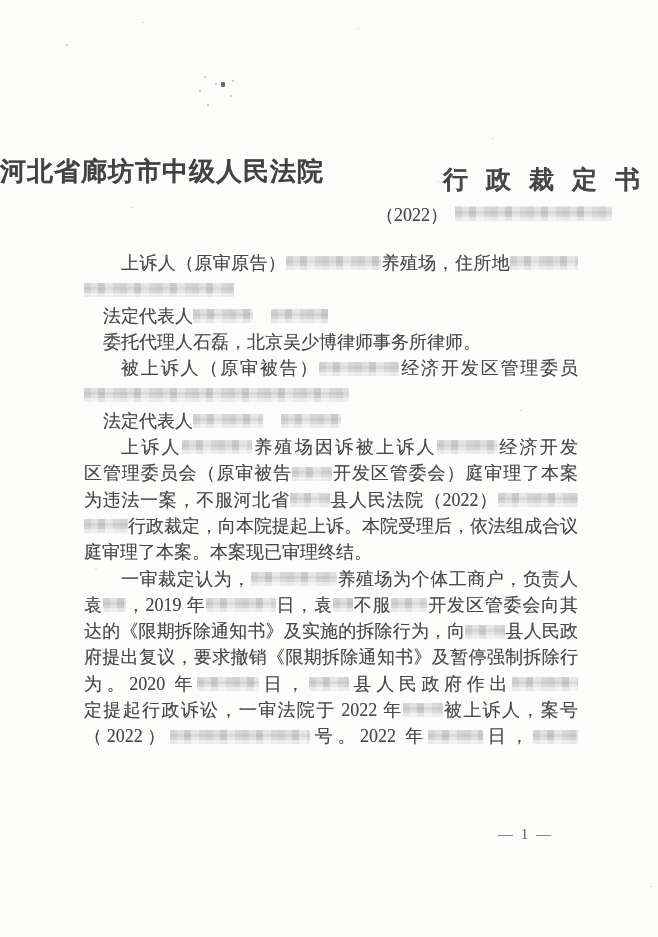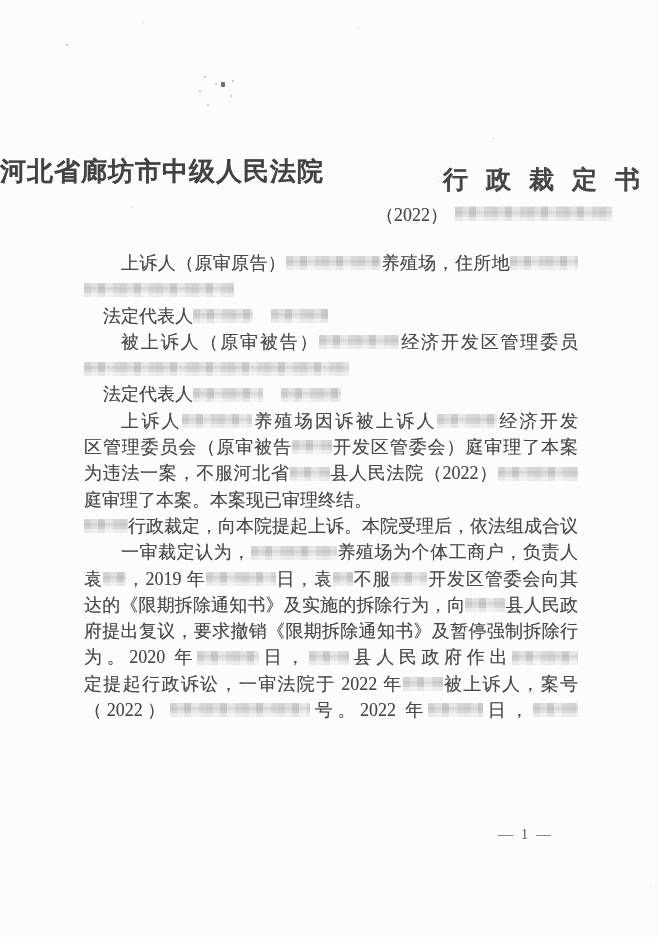--- a/index.html
+++ b/index.html
@@ -87,28 +87,29 @@
 
   <div class="caseline">
     <span>（2022）</span>
     <span class="redact case-redact"></span>
   </div>
 
   <div class="docbody">
       <div class="line justify ind2"><span>上诉人（原审原告）</span><span class="redact" style="width: 95px;"></span><span>养殖场，住所地</span><span class="redact" style="width: 68px;"></span></div>
       <div class="line"><span class="redact" style="width: 150px;"></span></div>
       <div class="line ind1"><span>法定代表人</span><span class="redact" style="width: 60px;"></span><span>　</span><span class="redact" style="width: 57px;"></span></div>
+      <div class="line ind1"><span>委托代理人石磊，北京吴少博律师事务所律师。</span></div>
       <div class="line justify ind2"><span>被上诉人（原审被告）</span><span class="redact" style="width: 80px;"></span><span>经济开发区管理委员会，</span></div>
       <div class="line"><span class="redact" style="width: 265px;"></span></div>
       <div class="line ind1"><span>法定代表人</span><span class="redact" style="width: 70px;"></span><span>　</span><span class="redact" style="width: 60px;"></span></div>
       <div class="line justify ind2"><span>上诉人</span><span class="redact" style="width: 70px;"></span><span>养殖场因诉被上诉人</span><span class="redact" style="width: 60px;"></span><span>经济开发</span></div>
       <div class="line justify"><span>区管理委员会（原审被告</span><span class="redact" style="width: 40px;"></span><span>开发区管委会）庭审理了本案</span></div>
       <div class="line justify"><span>为违法一案，不服河北省</span><span class="redact" style="width: 40px;"></span><span>县人民法院（2022）</span><span class="redact" style="width: 80px;"></span></div>
+      <div class="line justify"><span class="redact" style="width: 44px;"></span><span>行政裁定，向本院提起上诉。本院受理后，依法组成合议</span></div>
       <div class="line"><span>庭审理了本案。本案现已审理终结。</span></div>
-      <div class="line justify"><span class="redact" style="width: 44px;"></span><span>行政裁定，向本院提起上诉。本院受理后，依法组成合议</span></div>
       <div class="line justify ind2"><span>一审裁定认为，</span><span class="redact" style="width: 86px;"></span><span>养殖场为个体工商户，负责人</span></div>
       <div class="line justify"><span>袁</span><span class="redact" style="width: 23px;"></span><span>，2019 年</span><span class="redact" style="width: 70px;"></span><span>日，袁</span><span class="redact" style="width: 20px;"></span><span>不服</span><span class="redact" style="width: 36px;"></span><span>开发区管委会向其送</span></div>
       <div class="line justify"><span>达的《限期拆除通知书》及实施的拆除行为，向</span><span class="redact" style="width: 40px;"></span><span>县人民政</span></div>
       <div class="line justify"><span>府提出复议，要求撤销《限期拆除通知书》及暂停强制拆除行</span></div>
       <div class="line justify"><span>为。2020 年</span><span class="redact" style="width: 62px;"></span><span>日，</span><span class="redact" style="width: 40px;"></span><span>县人民政府作出</span><span class="redact" style="width: 66px;"></span></div>
       <div class="line justify"><span>定提起行政诉讼，一审法院于 2022 年</span><span class="redact" style="width: 40px;"></span><span>被上诉人，案号</span></div>
       <div class="line justify"><span>（2022）</span><span class="redact" style="width: 140px;"></span><span>号。2022 年</span><span class="redact" style="width: 55px;"></span><span>日，</span><span class="redact" style="width: 45px;"></span></div>
     </div>
 
   <div class="footer">— 1 —</div>

